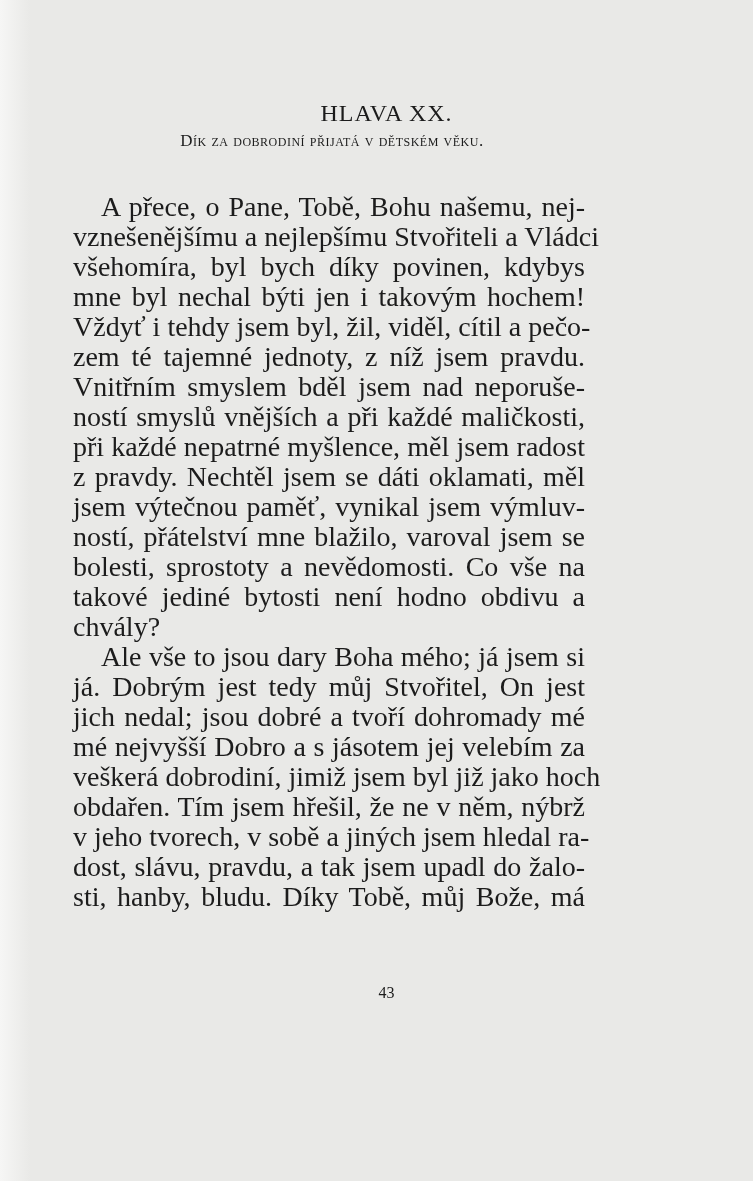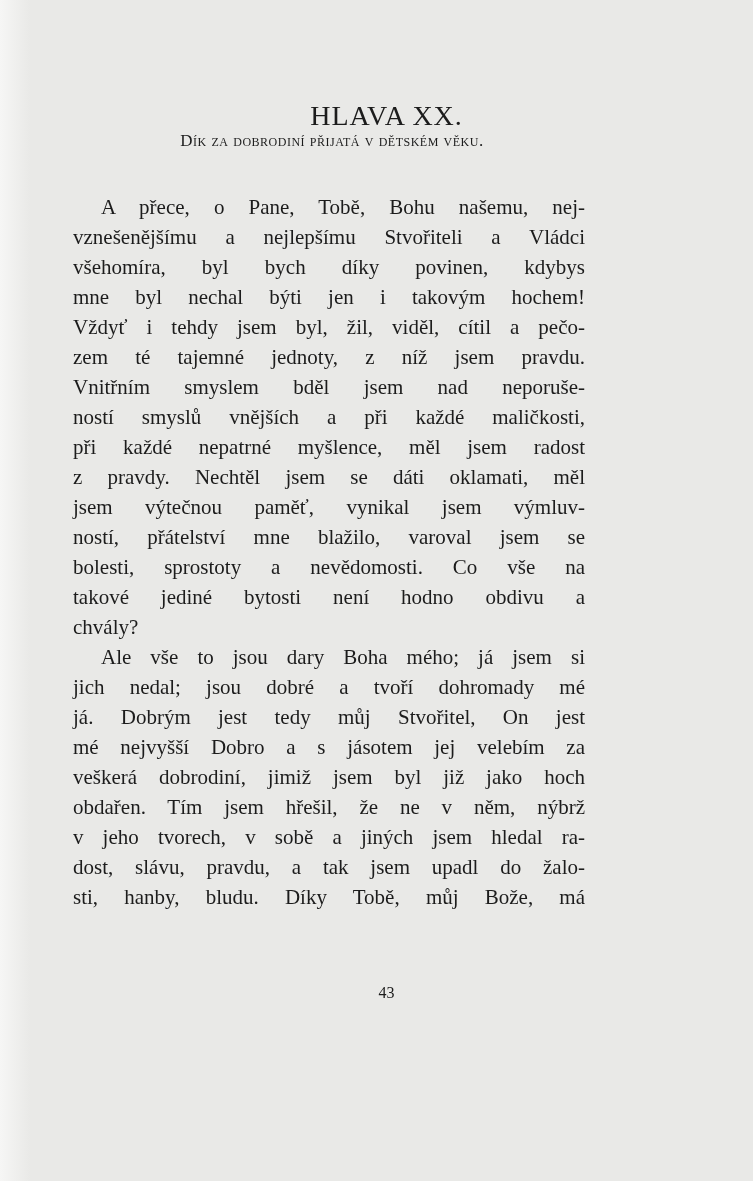--- a/index.html
+++ b/index.html
@@ -9,31 +9,31 @@
     position: relative; overflow: hidden;
     font-family: "Liberation Serif", "DejaVu Serif", serif;
     color: #1c1c1c;
   }
   .page-edge {
     position: absolute; left: 0; top: 0; bottom: 0; width: 30px;
     background: linear-gradient(to right, #f6f6f5, #e9e9e7);
   }
   .chapter-title {
     position: absolute; top: 100px; left: 0; width: 753px;
-    text-align: center; font-size: 28px; letter-spacing: 1px;
+    text-align: center; font-size: 24px; letter-spacing: 1px;
     padding-left: 20px; box-sizing: border-box;
   }
   .chapter-subtitle {
     position: absolute; top: 131px; left: 77px; width: 510px;
     text-align: center; font-size: 17px; letter-spacing: 0.5px;
     font-variant: small-caps; white-space: nowrap;
   }
   .body-text {
     position: absolute; top: 192px; left: 73px; width: 512px;
-    font-size: 21px; line-height: 30px;
+    font-size: 28px; line-height: 30px;
   }
   .line {
     display: block; white-space: nowrap;
     text-align: justify; text-align-last: justify;
     height: 30px;
   }
   .line.indent { padding-left: 28px; }
   .line.last { text-align-last: left; }
   .page-number {
     position: absolute; top: 984px; left: 0; width: 753px;
@@ -61,22 +61,22 @@
     <span class="line">při každé nepatrné myšlence, měl jsem radost</span>
     <span class="line">z pravdy. Nechtěl jsem se dáti oklamati, měl</span>
     <span class="line">jsem výtečnou paměť, vynikal jsem výmluv-</span>
     <span class="line">ností, přátelství mne blažilo, varoval jsem se</span>
     <span class="line">bolesti, sprostoty a nevědomosti. Co vše na</span>
     <span class="line">takové jediné bytosti není hodno obdivu a</span>
     <span class="line last">chvály?</span>
   </div>
   <div>
     <span class="line indent">Ale vše to jsou dary Boha mého; já jsem si</span>
+    <span class="line">já. Dobrým jest tedy můj Stvořitel, On jest</span>
     <span class="line">jich nedal; jsou dobré a tvoří dohromady mé</span>
-    <span class="line">já. Dobrým jest tedy můj Stvořitel, On jest</span>
     <span class="line">mé nejvyšší Dobro a s jásotem jej velebím za</span>
     <span class="line">veškerá dobrodiní, jimiž jsem byl již jako hoch</span>
     <span class="line">obdařen. Tím jsem hřešil, že ne v něm, nýbrž</span>
     <span class="line">v jeho tvorech, v sobě a jiných jsem hledal ra-</span>
     <span class="line">dost, slávu, pravdu, a tak jsem upadl do žalo-</span>
     <span class="line">sti, hanby, bludu. Díky Tobě, můj Bože, má</span>
   </div>
 </div>
 
 <div class="page-number">43</div>

